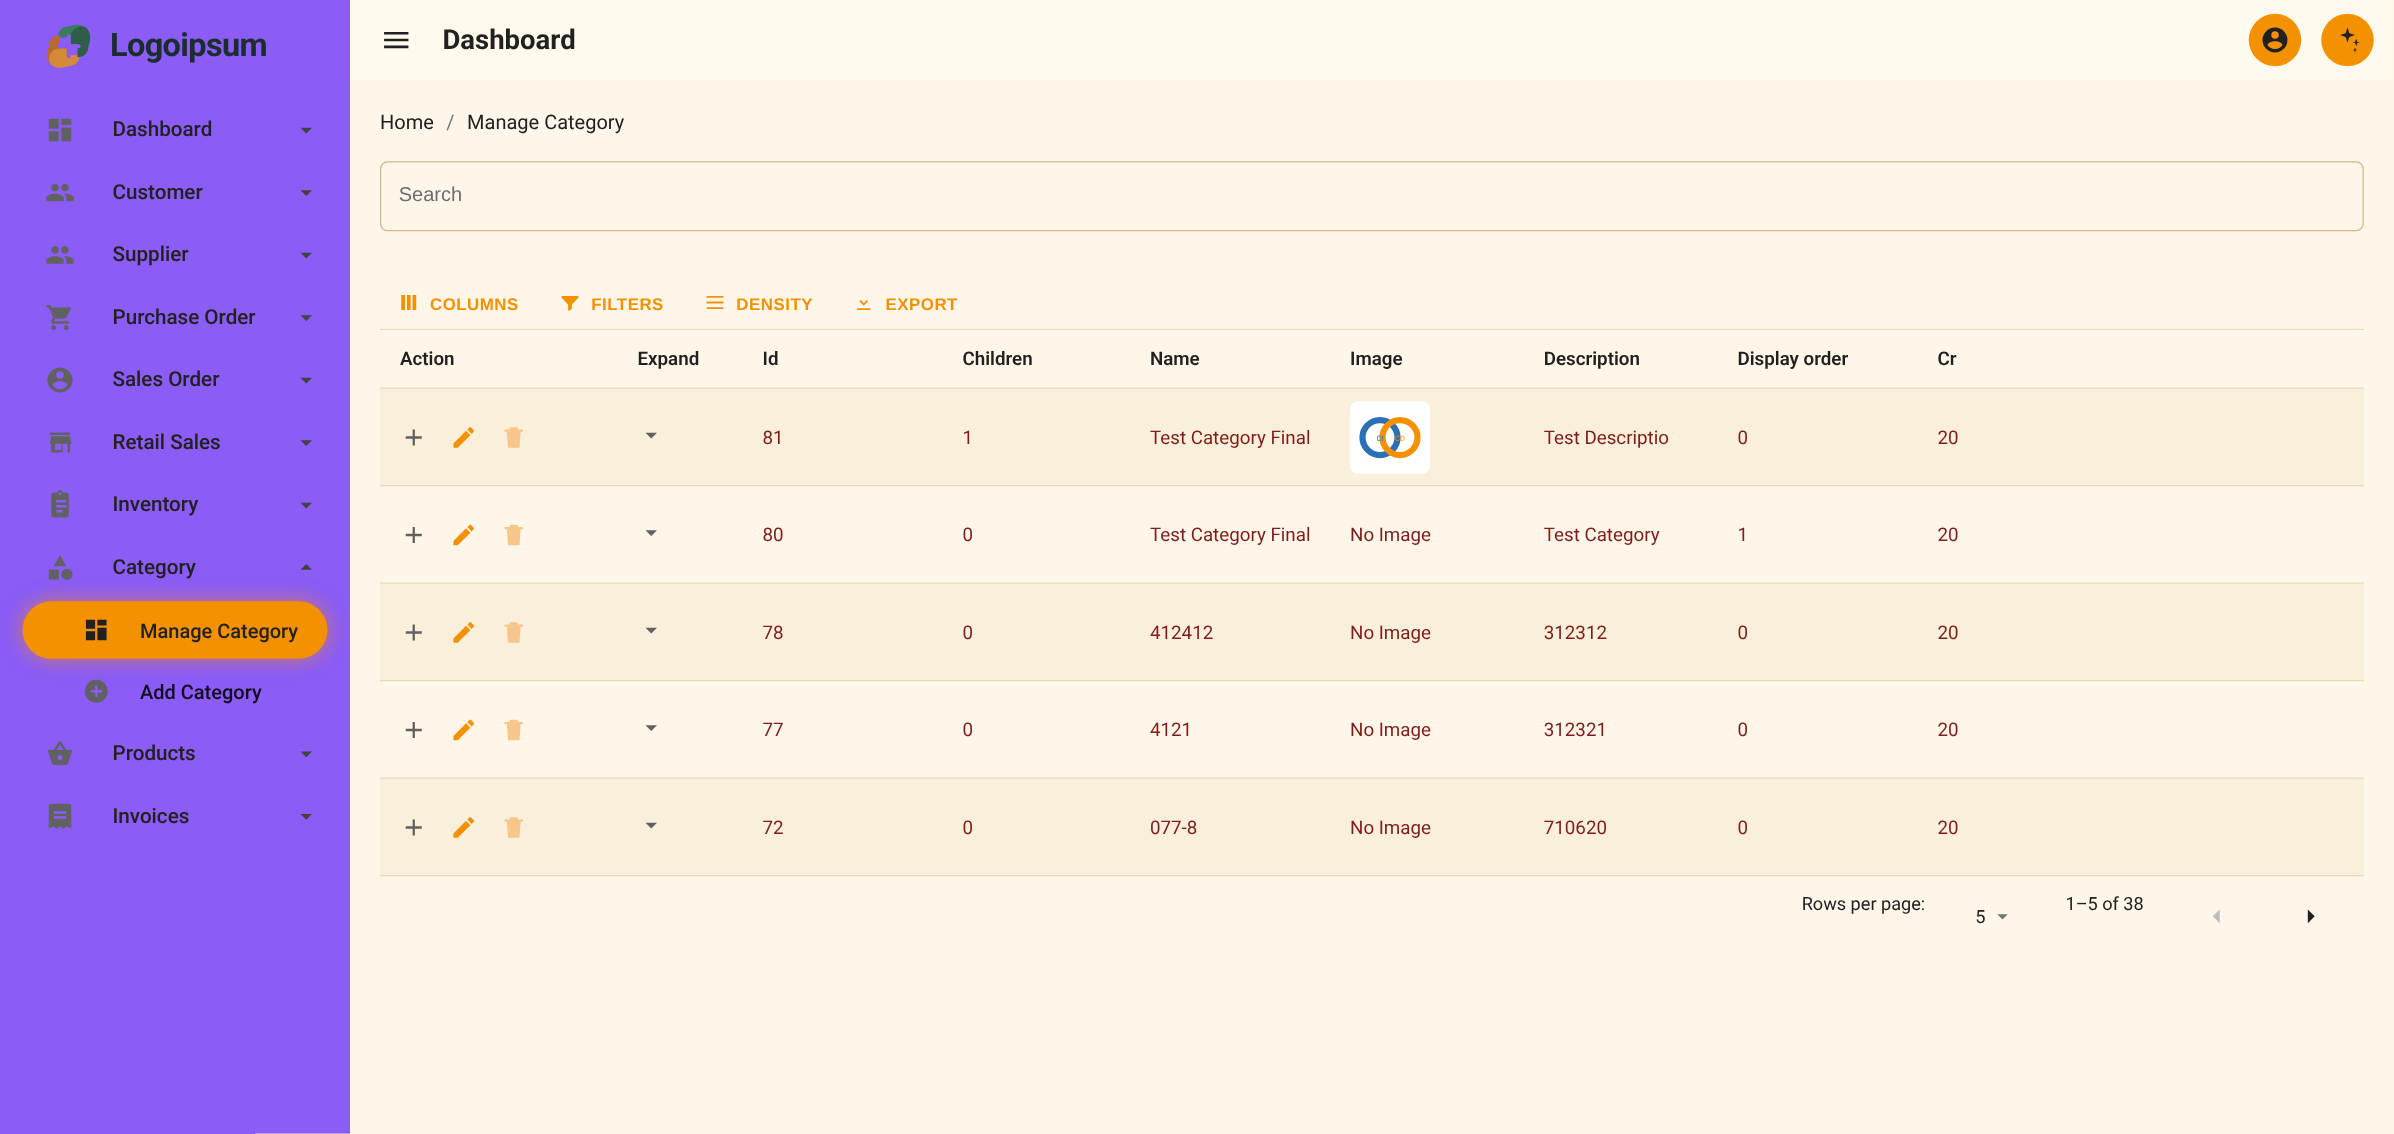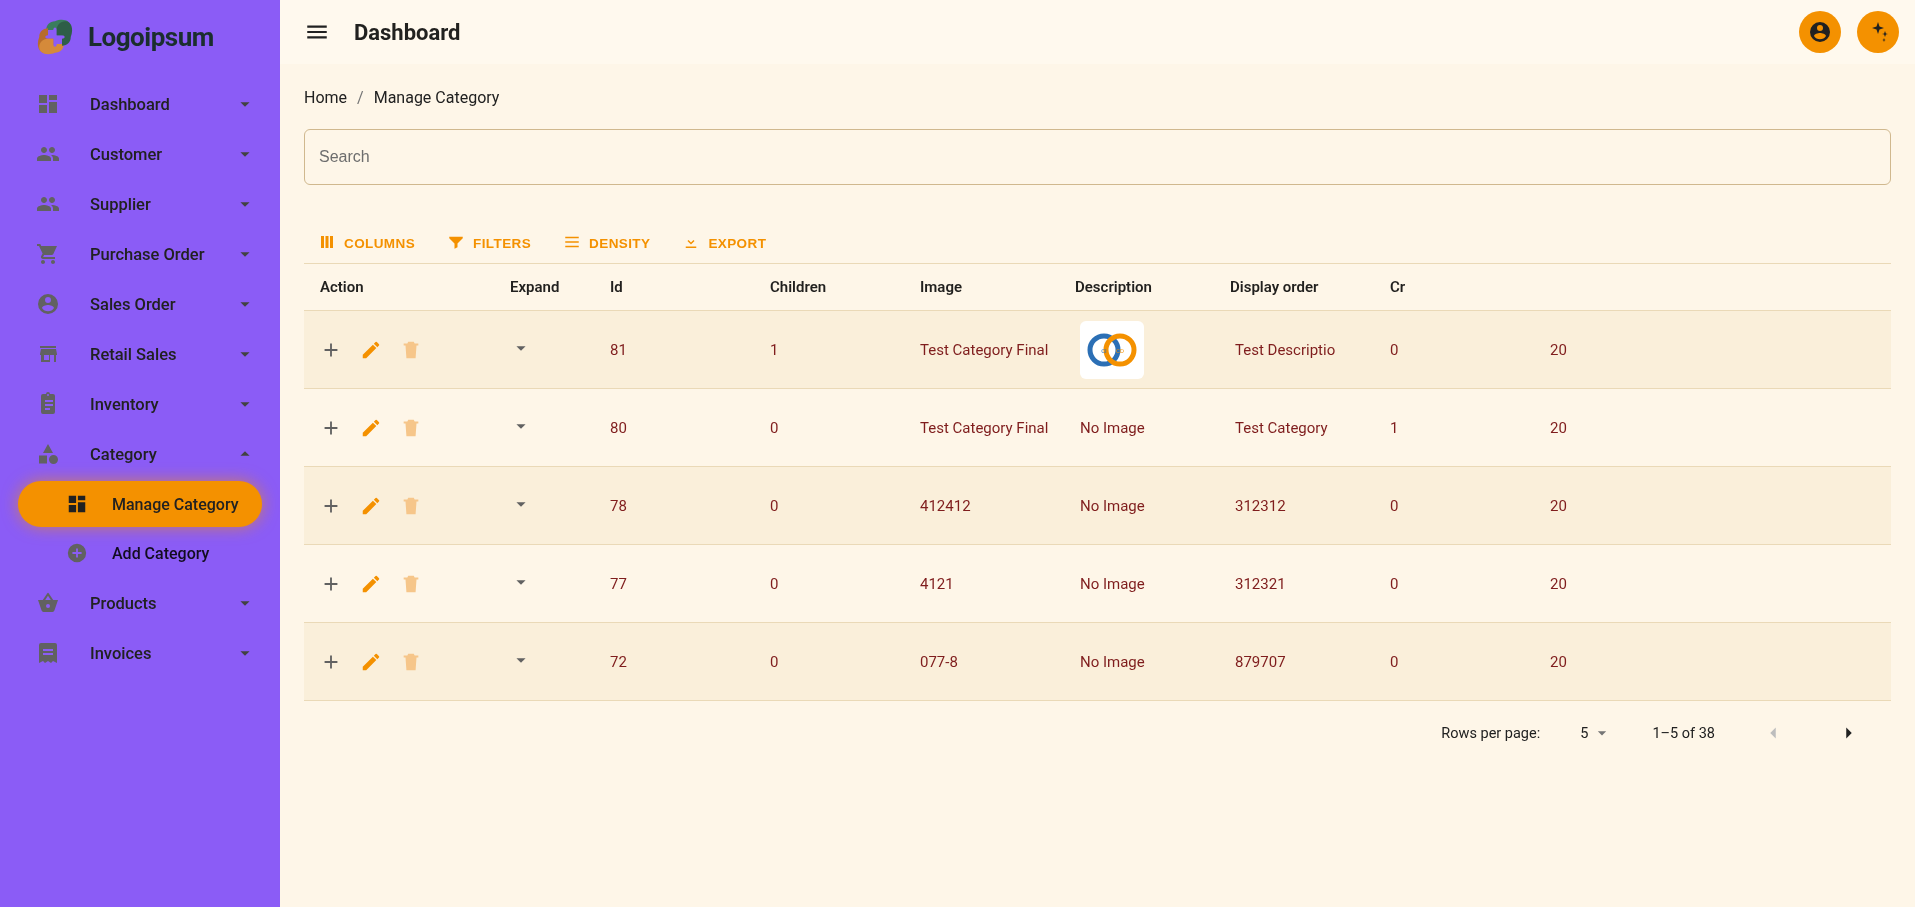--- a/index.html
+++ b/index.html
@@ -223,21 +223,20 @@
 .img-thumb {
   width: 64px; height: 58px;
   border-radius: 6px;
   background: #fff;
   display: flex;
   align-items: center;
   justify-content: center;
 }
 .grid-foot {
   display: flex;
-  align-items: center;
   justify-content: flex-end;
   gap: 40px;
   padding: 14px 24px 14px 0;
   font-size: 14.5px;
   color: #212121;
 }
 .rpp-sel {
   display: inline-flex;
   align-items: center;
   gap: 4px;
@@ -461,20 +460,21 @@
         <span>EXPORT</span>
       </button>
     </div>
 
     <div class="grid">
       <div class="grid-head">
         <div class="col c-action">Action</div>
         <div class="col c-expand">Expand</div>
         <div class="col c-id">Id</div>
         <div class="col c-children">Children</div>
+        <div class="col c-name">Name</div>
         <div class="col c-image">Image</div>
         <div class="col c-desc">Description</div>
         <div class="col c-disp">Display order</div>
         <div class="col c-crt">Cr</div>
       </div>
 
       <div class="grid-body" id="grid-body">
 
       <div class="row">
     <div class="cell c-action">
@@ -629,21 +629,21 @@
                 </span>
       </div>
     </div>
     <div class="cell c-expand"><span class="exp-ic"><svg viewBox="0 0 24 24">
                   <path d="M7 10l5 5 5-5z"></path>
                 </svg></span></div>
     <div class="cell c-id">72</div>
     <div class="cell c-children">0</div>
     <div class="cell c-name">077-8</div>
     <div class="cell c-image"><span>No Image</span></div>
-    <div class="cell c-desc">879707</div>
+    <div class="cell c-desc">710620</div>
     <div class="cell c-disp">0</div>
     <div class="cell c-crt">20</div>
   </div>
         </div>
 
       <div class="grid-foot">
         <span>Rows per page:</span>
         <span class="rpp-sel">
           <span>5</span>
           <svg viewBox="0 0 24 24">

